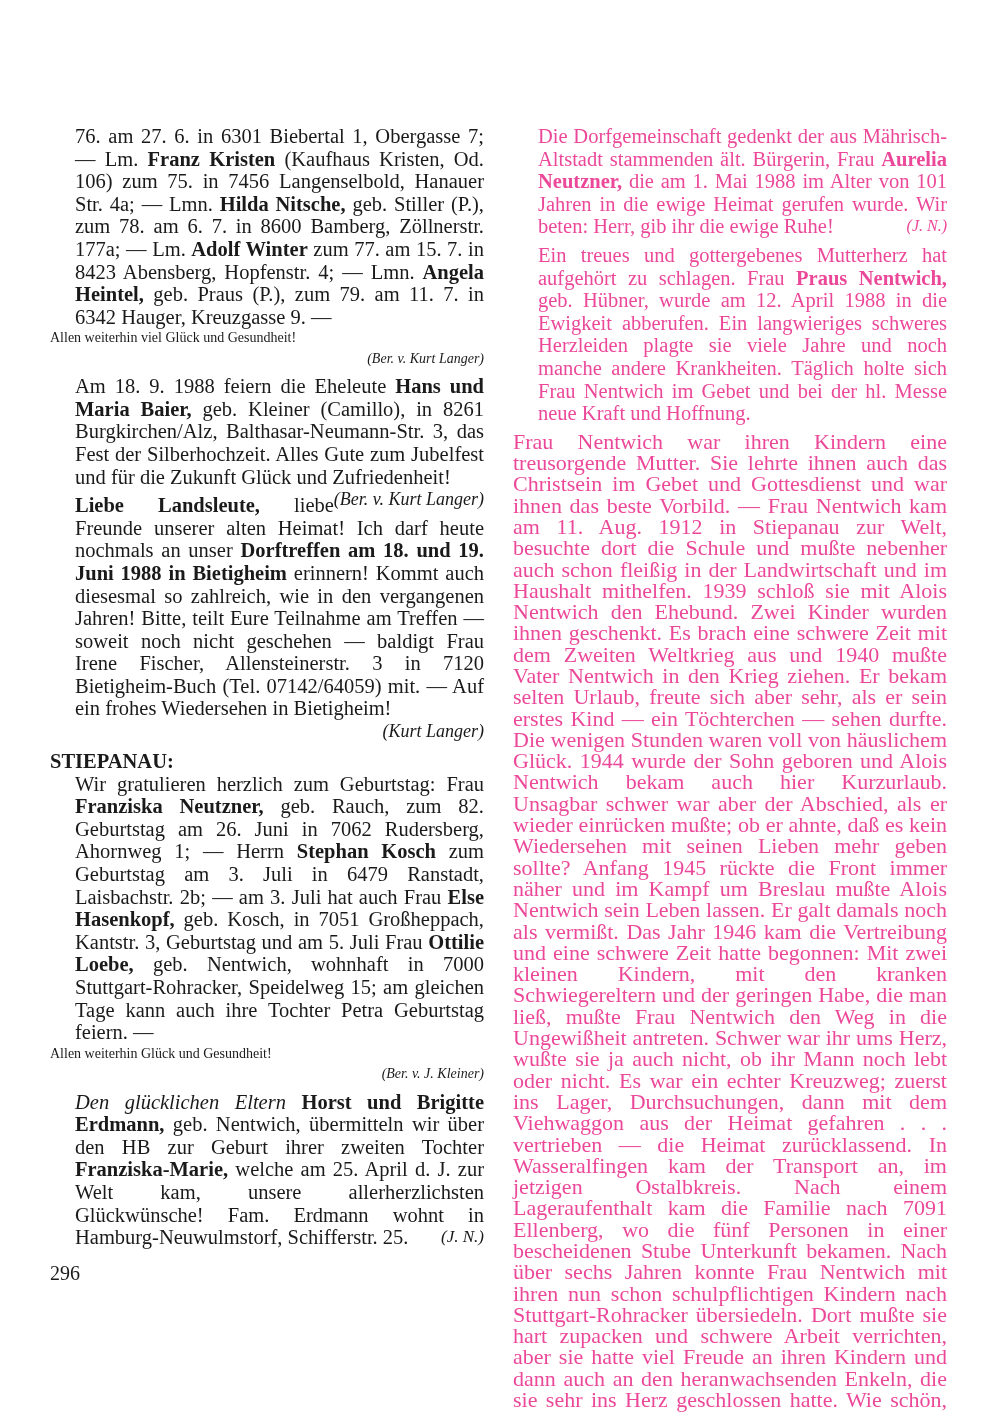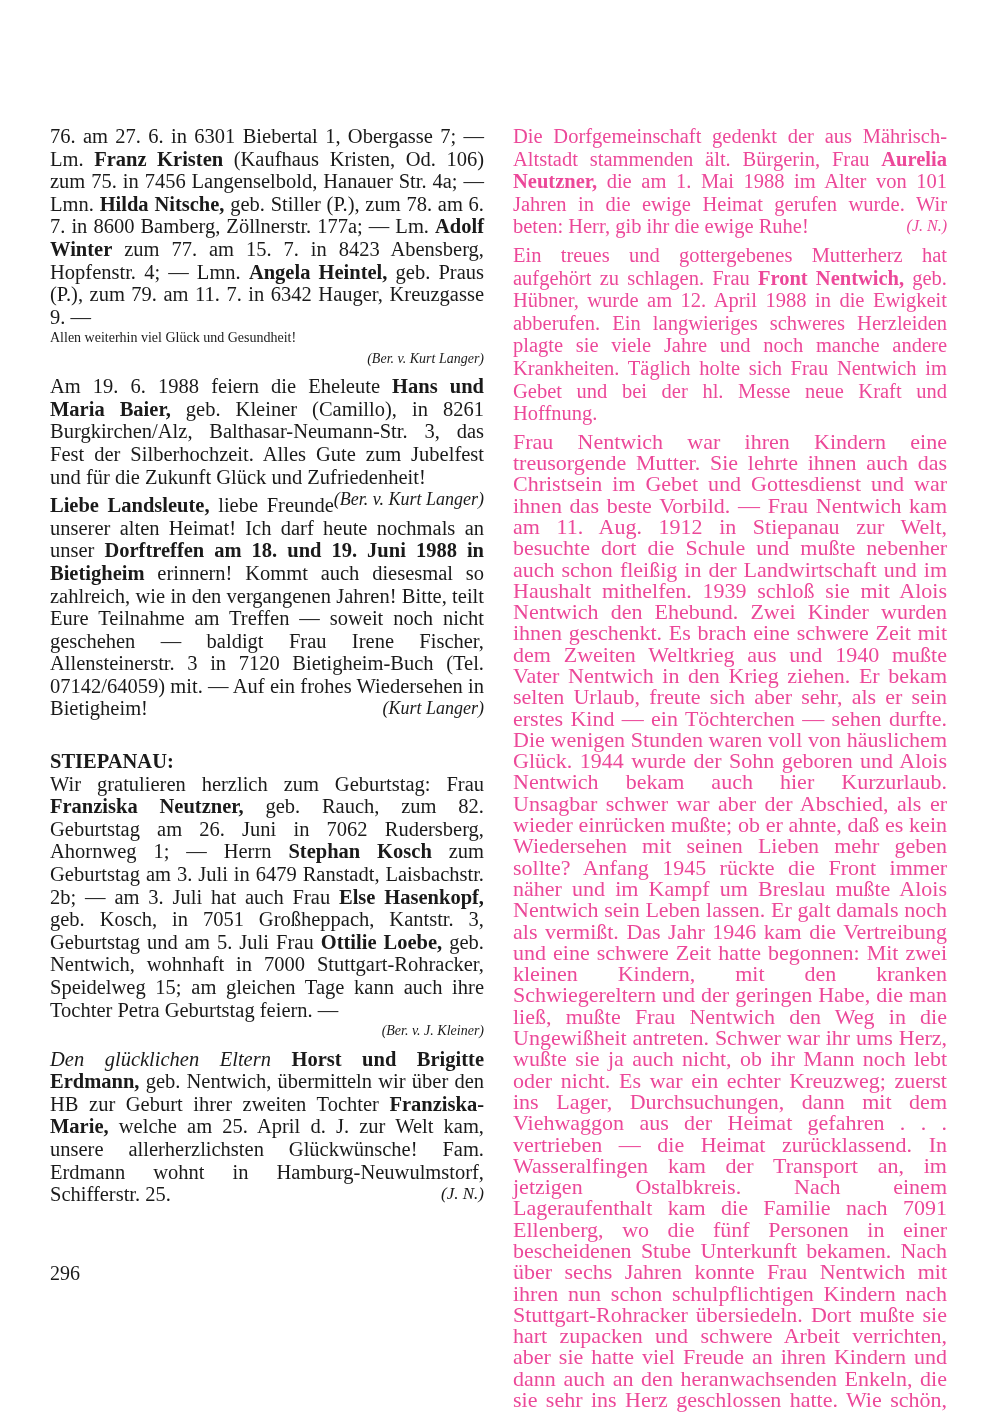--- a/index.html
+++ b/index.html
@@ -2,21 +2,21 @@
 <html><head>
 <meta charset="utf-8">
 <style>
   html, body { margin:0; padding:0; background:#ffffff; }
   body { width:1000px; height:1413px; position:relative; overflow:hidden;
          font-family:"Liberation Serif", "DejaVu Serif", serif; color:#1a1a1a; }
   .col { position:absolute; top:125px; width:434px; }
   .col-left { left:50px; }
   .col-right { left:513px; }
   p { margin:0; text-align:justify; hyphens:manual; }
-  .big { font-size:20.5px; line-height:22.6px; }
+  .big { font-size:20.5px; line-height:22.6px;margin-left:25px; }
   .small { font-size:14px; line-height:20.4px; }
   .mid { font-size:22px; line-height:21.3px; }
   .sig { text-align:right; font-style:italic; }
   .sig-inline { float:right; font-style:italic; }
   b { font-weight:bold; }
   i { font-style:italic; }
   .gap-s { height:6px; }
   .gap-l { height:30px; }
   .heading { font-weight:bold; font-size:20.5px; line-height:22.6px; }
   .page-num { position:absolute; left:50px; top:1262px; font-size:20px; }
@@ -24,35 +24,36 @@
 </style>
 </head>
 <body>
 
 <div class="col col-left">
   <p class="big"><span>76. am 27. 6. in 6301 Biebertal 1, Obergasse 7; — Lm. </span><b>Franz Kristen</b><span> (Kaufhaus Kristen, Od. 106) zum 75. in 7456 Langenselbold, Hanauer Str. 4a; — Lmn. </span><b>Hilda Nitsche,</b><span> geb. Stiller (P.), zum 78. am 6. 7. in 8600 Bamberg, Zöllnerstr. 177a; — Lm. </span><b>Adolf Winter</b><span> zum 77. am 15. 7. in 8423 Abensberg, Hopfenstr. 4; — Lmn. </span><b>Angela Heintel,</b><span> geb. Praus (P.), zum 79. am 11. 7. in 6342 Hauger, Kreuzgasse 9. —</span></p>
   <p class="small" style="text-align:left">Allen weiterhin viel Glück und Gesundheit!</p>
   <p class="small sig">(Ber. v. Kurt Langer)</p>
   <div class="gap-s"></div>
 
-  <p class="big"><span>Am 19. 6. 1988 feiern die Eheleute </span><b>Hans und Maria Baier,</b><span> geb. Kleiner (Camillo), in 8261 Burgkirchen/Alz, Balthasar-Neumann-Str. 3, das Fest der Silberhochzeit. Alles Gute zum Jubelfest und für die Zukunft Glück und Zufriedenheit!</span><span class="sig-inline" style="font-size:18px">(Ber. v. Kurt Langer)</span></p>
+  <p class="big"><span>Am 18. 9. 1988 feiern die Eheleute </span><b>Hans und Maria Baier,</b><span> geb. Kleiner (Camillo), in 8261 Burgkirchen/Alz, Balthasar-Neumann-Str. 3, das Fest der Silberhochzeit. Alles Gute zum Jubelfest und für die Zukunft Glück und Zufriedenheit!</span><span class="sig-inline" style="font-size:18px">(Ber. v. Kurt Langer)</span></p>
   <div class="gap-s"></div>
 
   <p class="big"><b>Liebe Landsleute,</b><span> liebe Freunde unserer alten Heimat! Ich darf heute nochmals an unser </span><b>Dorftreffen am 18. und 19. Juni 1988 in Bietigheim</b><span> erinnern! Kommt auch diesesmal so zahlreich, wie in den vergangenen Jahren! Bitte, teilt Eure Teilnahme am Treffen — soweit noch nicht geschehen — baldigt Frau Irene Fischer, Allensteinerstr. 3 in 7120 Bietigheim-Buch (Tel. 07142/64059) mit. — Auf ein frohes Wiedersehen in Bietigheim!</span><span class="sig-inline" style="font-size:18px">(Kurt Langer)</span></p>
   <div class="gap-l"></div>
 
   <div class="heading">STIEPANAU:</div>
   <p class="big"><span>Wir gratulieren herzlich zum Geburtstag: Frau </span><b>Franziska Neutzner,</b><span> geb. Rauch, zum 82. Geburtstag am 26. Juni in 7062 Rudersberg, Ahornweg 1; — Herrn </span><b>Stephan Kosch</b><span> zum Geburtstag am 3. Juli in 6479 Ranstadt, Laisbachstr. 2b; — am 3. Juli hat auch Frau </span><b>Else Hasenkopf,</b><span> geb. Kosch, in 7051 Großheppach, Kantstr. 3, Geburtstag und am 5. Juli Frau </span><b>Ottilie Loebe,</b><span> geb. Nentwich, wohnhaft in 7000 Stuttgart-Rohracker, Speidelweg 15; am gleichen Tage kann auch ihre Tochter Petra Geburtstag feiern. —</span></p>
+  <p class="small" style="text-align:left">Allen weiterhin Glück und Gesundheit!</p>
   <p class="small sig">(Ber. v. J. Kleiner)</p>
   <div class="gap-s"></div>
 
   <p class="big"><i>Den glücklichen Eltern</i><b> Horst und Brigitte Erdmann,</b><span> geb. Nentwich, übermitteln wir über den HB zur Geburt ihrer zweiten Tochter </span><b>Franziska-Marie,</b><span> welche am 25. April d. J. zur Welt kam, unsere allerherzlichsten Glückwünsche! Fam. Erdmann wohnt in Hamburg-Neuwulmstorf, Schifferstr. 25.</span><span class="sig-inline" style="font-size:17px">(J. N.)</span></p>
 </div>
 
 <div class="col col-right right-text">
   <p class="big"><span>Die Dorfgemeinschaft gedenkt der aus Mährisch-Altstadt stammenden ält. Bürgerin, Frau </span><b>Aurelia Neutzner,</b><span> die am 1. Mai 1988 im Alter von 101 Jahren in die ewige Heimat gerufen wurde. Wir beten: Herr, gib ihr die ewige Ruhe!</span><span class="sig-inline" style="font-size:16px">(J. N.)</span></p>
   <div class="gap-s"></div>
-  <p class="big"><span>Ein treues und gottergebenes Mutterherz hat aufgehört zu schlagen. Frau </span><b>Front Nentwich,</b><span> geb. Hübner, wurde am 12. April 1988 in die Ewigkeit abberufen. Ein langwieriges schweres Herzleiden plagte sie viele Jahre und noch manche andere Krankheiten. Täglich holte sich Frau Nentwich im Gebet und bei der hl. Messe neue Kraft und Hoffnung.</span></p>
+  <p class="big"><span>Ein treues und gottergebenes Mutterherz hat aufgehört zu schlagen. Frau </span><b>Praus Nentwich,</b><span> geb. Hübner, wurde am 12. April 1988 in die Ewigkeit abberufen. Ein langwieriges schweres Herzleiden plagte sie viele Jahre und noch manche andere Krankheiten. Täglich holte sich Frau Nentwich im Gebet und bei der hl. Messe neue Kraft und Hoffnung.</span></p>
   <div class="gap-s"></div>
   <p class="mid">Frau Nentwich war ihren Kindern eine treusorgende Mutter. Sie lehrte ihnen auch das Christsein im Gebet und Gottesdienst und war ihnen das beste Vorbild. — Frau Nentwich kam am 11. Aug. 1912 in Stiepanau zur Welt, besuchte dort die Schule und mußte nebenher auch schon fleißig in der Landwirtschaft und im Haushalt mithelfen. 1939 schloß sie mit Alois Nentwich den Ehebund. Zwei Kinder wurden ihnen geschenkt. Es brach eine schwere Zeit mit dem Zweiten Weltkrieg aus und 1940 mußte Vater Nentwich in den Krieg ziehen. Er bekam selten Urlaub, freute sich aber sehr, als er sein erstes Kind — ein Töchterchen — sehen durfte. Die wenigen Stunden waren voll von häuslichem Glück. 1944 wurde der Sohn geboren und Alois Nentwich bekam auch hier Kurzurlaub. Unsagbar schwer war aber der Abschied, als er wieder einrücken mußte; ob er ahnte, daß es kein Wiedersehen mit seinen Lieben mehr geben sollte? Anfang 1945 rückte die Front immer näher und im Kampf um Breslau mußte Alois Nentwich sein Leben lassen. Er galt damals noch als vermißt. Das Jahr 1946 kam die Vertreibung und eine schwere Zeit hatte begonnen: Mit zwei kleinen Kindern, mit den kranken Schwiegereltern und der geringen Habe, die man ließ, mußte Frau Nentwich den Weg in die Ungewißheit antreten. Schwer war ihr ums Herz, wußte sie ja auch nicht, ob ihr Mann noch lebt oder nicht. Es war ein echter Kreuzweg; zuerst ins Lager, Durchsuchungen, dann mit dem Viehwaggon aus der Heimat gefahren . . . vertrieben — die Heimat zurücklassend. In Wasseralfingen kam der Transport an, im jetzigen Ostalbkreis. Nach einem Lageraufenthalt kam die Familie nach 7091 Ellenberg, wo die fünf Personen in einer bescheidenen Stube Unterkunft bekamen. Nach über sechs Jahren konnte Frau Nentwich mit ihren nun schon schulpflichtigen Kindern nach Stuttgart-Rohracker übersiedeln. Dort mußte sie hart zupacken und schwere Arbeit verrichten, aber sie hatte viel Freude an ihren Kindern und dann auch an den heranwachsenden Enkeln, die sie sehr ins Herz geschlossen hatte. Wie schön, daß Frau Anna Nent-</p>
 </div>
 
 <div class="page-num">296</div>
 
 </body></html>

